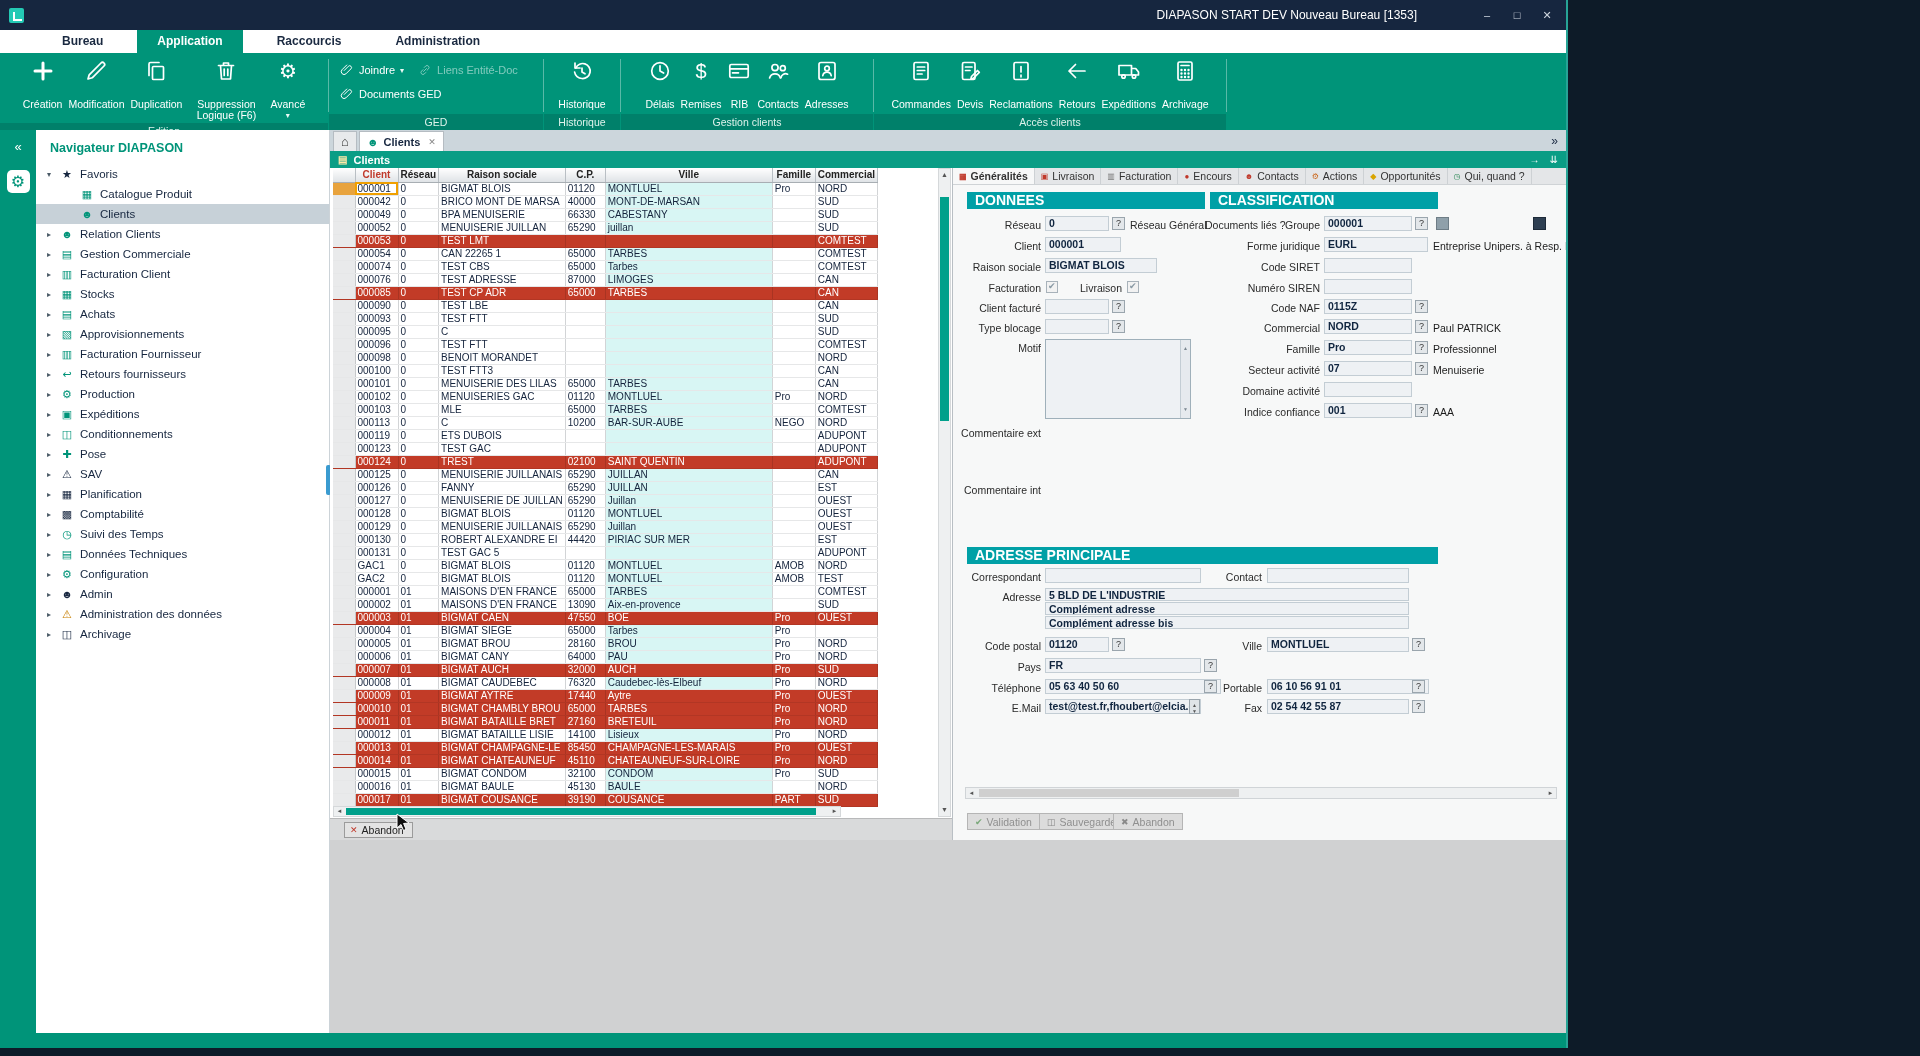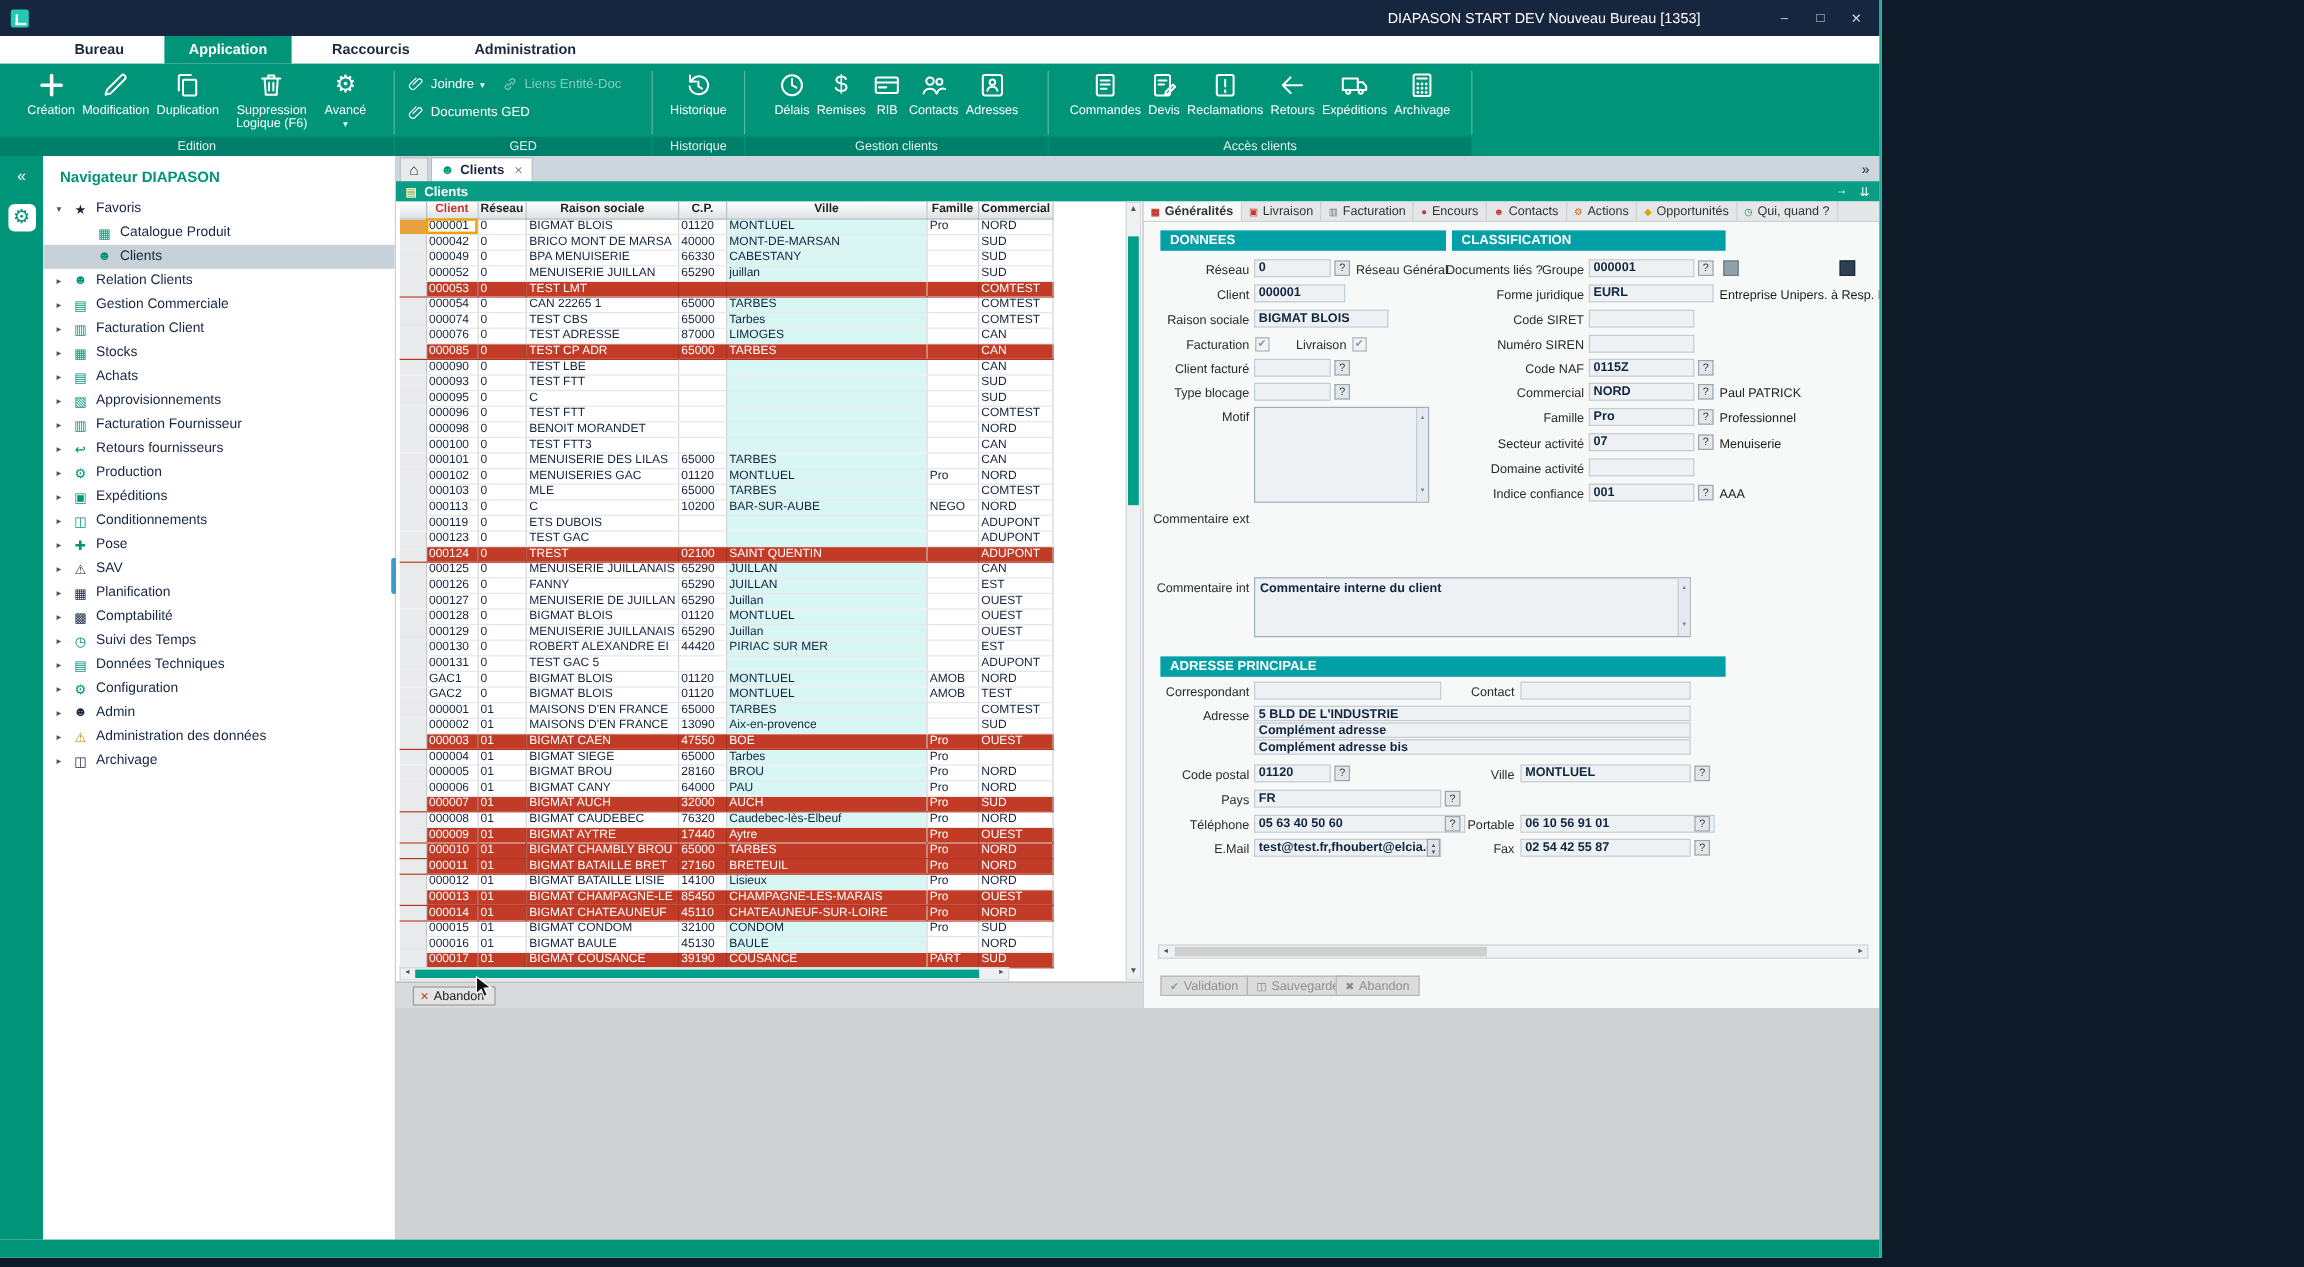--- a/index.html
+++ b/index.html
@@ -16,21 +16,21 @@
   .menubar{position:absolute;left:0;top:30px;right:0;height:23px;background:#fff;display:flex;padding-left:42px;}
   .mtab{padding:0 20px;margin-right:14px;font-size:12px;font-weight:bold;color:#1a2940;line-height:23px;cursor:default;}
   .mtab.active{background:#009479;color:#fff;}
   
   .ribbon{position:absolute;left:0;top:53px;right:0;height:77px;background:#009479;display:flex;align-items:stretch;}
   .rgroup{display:flex;flex-direction:column;position:relative;flex:0 0 auto;}
   .ritems{flex:1;display:flex;align-items:flex-start;justify-content:center;padding-top:3px;}
   .ritem{display:flex;flex-direction:column;align-items:center;color:#fff;padding:2px 3px;cursor:default;}
   .ritem .icn{display:block;}
   .ricon-slot{height:26px;display:flex;align-items:center;justify-content:center;}
-  .rlabel{font-size:10.5px;line-height:11px;text-align:center;margin-top:3px;max-width:76px;color:#fff;}
+  .rlabel{font-size:10.5px;line-height:11px;text-align:center;margin-top:15px;max-width:76px;color:#fff;}
   .rcaret{font-size:8px;color:#eafaf5;margin-top:1px;}
   .rdisabled{opacity:.5;}
   .rsep{width:1px;background:rgba(255,255,255,.35);margin:6px 0 18px 0;flex:0 0 auto;}
   .rglabel{height:16px;background:#00806a;color:#def3ec;font-size:10.5px;text-align:center;line-height:16px;}
   .ged{display:block;position:relative;padding:5px 0 0 8px;text-align:left;}
   .ged .ritem{display:inline-flex;flex-direction:row;align-items:center;gap:5px;margin:3px 8px 3px 0;}
   .ged .rlabel{margin-top:0;max-width:none;font-size:11px;}
   .rfill{flex:1 1 auto;display:flex;flex-direction:column;}
   .rfill .rglabel{background:#009479;}
   
@@ -77,21 +77,21 @@
   .btn-abandon{position:absolute;left:14px;top:3px;height:16px;padding:0 8px 0 5px;background:#e3e3e3;border:1px solid #9b9b9b;font-size:10.5px;display:flex;align-items:center;gap:4px;color:#222;cursor:default;}
   .xred{color:#c0392b;font-size:9px;}
   .cursor{position:absolute;left:66px;top:-6px;}
   .bottomgray{position:absolute;left:330px;top:840px;width:1236px;height:193px;background:#d0d1d2;}
   
   .detail{position:absolute;left:952px;top:168px;width:614px;height:672px;background:#f7f8f8;border-left:1px solid #b9bfc4;overflow:hidden;}
   .dtabs{display:flex;height:17px;background:#e4e6e8;border-bottom:1px solid #cfd3d6;}
   .dtab{display:flex;align-items:center;gap:4px;padding:0 6px;font-size:10.5px;color:#333;border-right:1px solid #cdd1d4;white-space:nowrap;cursor:default;}
   .dtab.active{background:#f7f8f8;font-weight:bold;}
   .dticon{font-size:8px;}
-  .sh{position:absolute;height:17px;background:#00a0a6;color:#fff;font-weight:bold;font-size:11px;line-height:17px;padding-left:8px;}
+  .sh{position:absolute;height:17px;background:#00a0a6;color:#fff;font-weight:bold;font-size:14px;line-height:17px;padding-left:8px;}
   .fl{position:absolute;height:14px;font-size:10.5px;color:#2a2a2a;text-align:right;line-height:14px;white-space:nowrap;}
   .ftext{position:absolute;height:14px;font-size:10.5px;color:#2a2a2a;line-height:14px;white-space:nowrap;}
   .fi{position:absolute;height:15px;background:#eef1f4;border:1px solid #c3cdd4;font-size:10.5px;font-weight:bold;color:#10253f;padding:0 3px;line-height:13px;white-space:nowrap;overflow:hidden;}
   .fh{position:absolute;height:14px;font-size:10.5px;color:#1c1c1c;line-height:14px;white-space:nowrap;}
   .q{position:absolute;width:13px;height:13px;background:#e3e7ea;border:1px solid #9aa5ad;color:#333;font-size:9px;text-align:center;line-height:11px;cursor:default;}
   .q::after{content:"?";}
   .cb{position:absolute;width:12px;height:12px;background:#f2f2f2;border:1px solid #a8b2ba;}
   .cb::after{content:"✔";font-size:9px;color:#8a9aa5;position:absolute;left:1px;top:-1px;}
   .ta{position:absolute;background:#eef1f4;border:1px solid #9fb0ba;font-size:10.5px;font-weight:bold;color:#10253f;padding:2px 14px 2px 4px;line-height:13px;}
   .tascroll{position:absolute;right:0;top:0;bottom:0;width:10px;border-left:1px solid #c3cdd4;display:flex;flex-direction:column;justify-content:space-between;align-items:center;font-size:5px;color:#7b8891;padding:2px 0;background:#e6eaee;}
@@ -1127,27 +1127,20 @@
     <div class="fi" style="left:371px;top:214px;width:88px"></div>
 
     <div class="fl" style="left:252px;top:237px;width:115px">Indice confiance</div>
     <div class="fi" style="left:371px;top:235px;width:88px">001</div>
     <div class="q" style="left:462px;top:236px"></div>
     <div class="fh" style="left:480px;top:237px">AAA</div>
 
     <div class="fl" style="left:0;top:258px;width:88px">Commentaire ext</div>
 
     <div class="fl" style="left:0;top:315px;width:88px">Commentaire int</div>
-    <div class="ta" style="left:92px;top:313px;width:364px;height:50px">
-      <span>Commentaire interne du client</span>
-      <span class="tascroll">
-          <span>▲</span>
-          <span>▼</span>
-        </span>
-    </div>
 
     <div class="sh" style="left:14px;top:379px;width:471px">ADRESSE PRINCIPALE</div>
 
     <div class="fl" style="left:0;top:402px;width:88px">Correspondant</div>
     <div class="fi" style="left:92px;top:400px;width:156px"></div>
     <div class="fl" style="left:247px;top:402px;width:62px">Contact</div>
     <div class="fi" style="left:314px;top:400px;width:142px"></div>
 
     <div class="fl" style="left:0;top:422px;width:88px">Adresse</div>
     <div class="fi" style="left:92px;top:420px;width:364px;height:13px">5 BLD DE L'INDUSTRIE</div>

